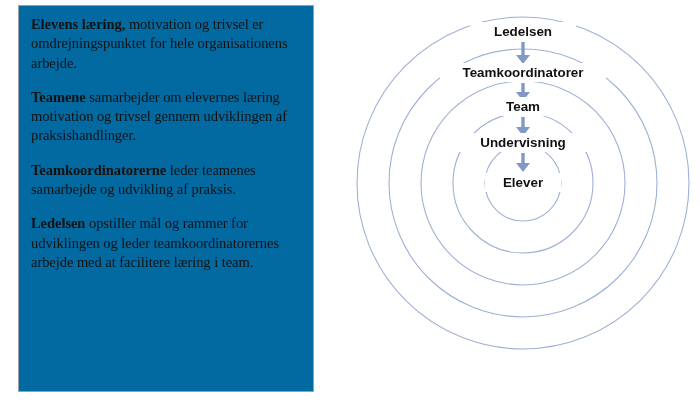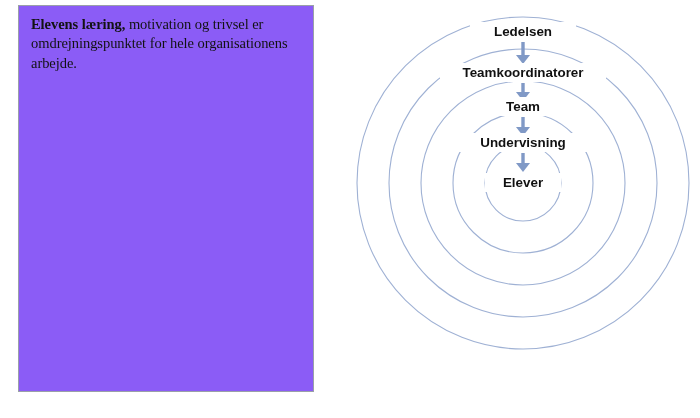--- a/index.html
+++ b/index.html
@@ -17,21 +17,21 @@
   }
 
   
   #text-panel {
     position: absolute;
     left: 18px;
     top: 5px;
     width: 296px;
     height: 387px;
     box-sizing: border-box;
-    background: #8b5cf6;
+    background: #0369a1;
     border: 1px solid #9aa0a8;
     padding: 9px 10px 0 12px;
   }
   .para {
     font-family: "Liberation Serif", serif;
     font-size: 14.5px;
     line-height: 19.3px;
     color: #121212;
     margin: 0 0 15px 0;
     letter-spacing: -0.05px;
@@ -87,22 +87,31 @@
 
 <div id="page">
 
   <div id="text-panel">
 
     <p class="para">
       <b>Elevens læring,</b><span> motivation og trivsel er omdrejningspunktet for hele organisationens arbejde.</span>
     </p>
 
 
+    <p class="para">
+      <b>Teamene</b><span> samarbejder om elevernes læring motivation og trivsel gennem udviklingen af praksishandlinger.</span>
+    </p>
 
+    <p class="para">
+      <b>Teamkoordinatorerne</b><span> leder teamenes samarbejde og udvikling af praksis.</span>
+    </p>
 
+    <p class="para">
+      <b>Ledelsen</b><span> opstiller mål og rammer for udviklingen og leder teamkoordinatorernes arbejde med at facilitere læring i team.</span>
+    </p>
 
   </div>
 
   <div id="diagram">
     <svg width="370" height="418" viewBox="0 0 370 418" xmlns="http://www.w3.org/2000/svg">
 
       <circle class="ring" cx="193" cy="183" r="166"></circle>
       <circle class="ring" cx="193" cy="183" r="134"></circle>
       <circle class="ring" cx="193" cy="183" r="102"></circle>
       <circle class="ring" cx="193" cy="183" r="70"></circle>

